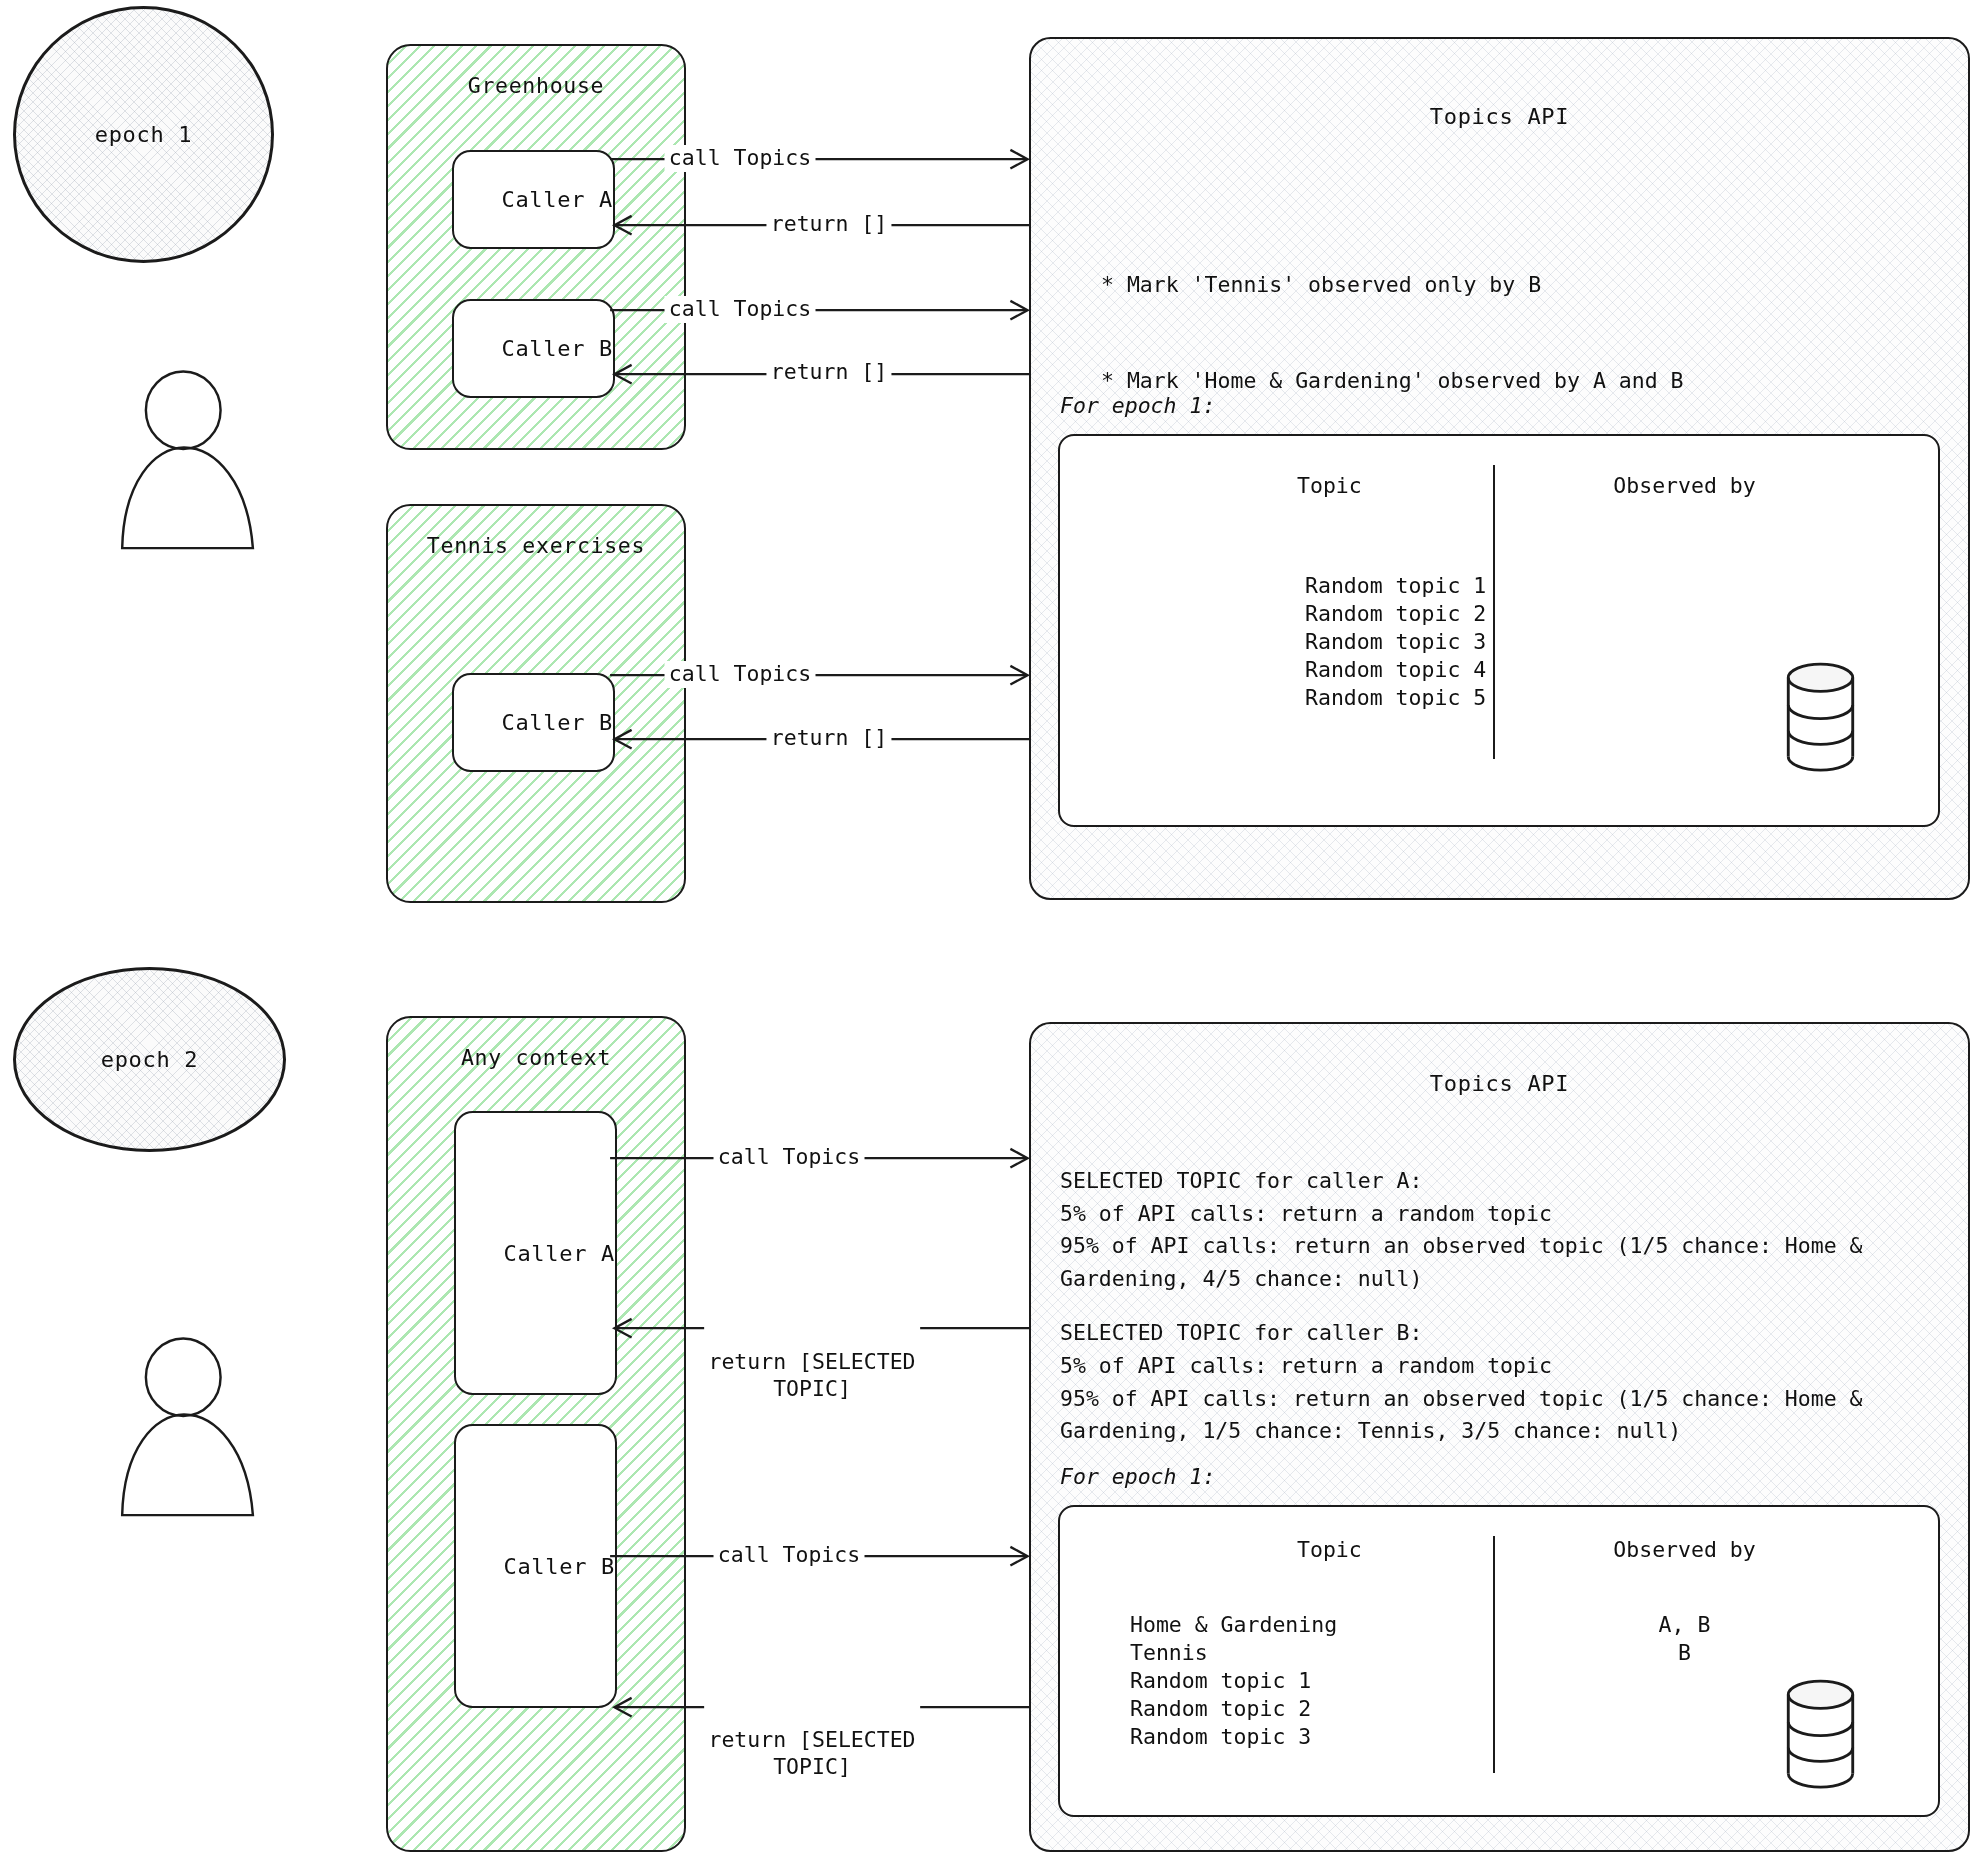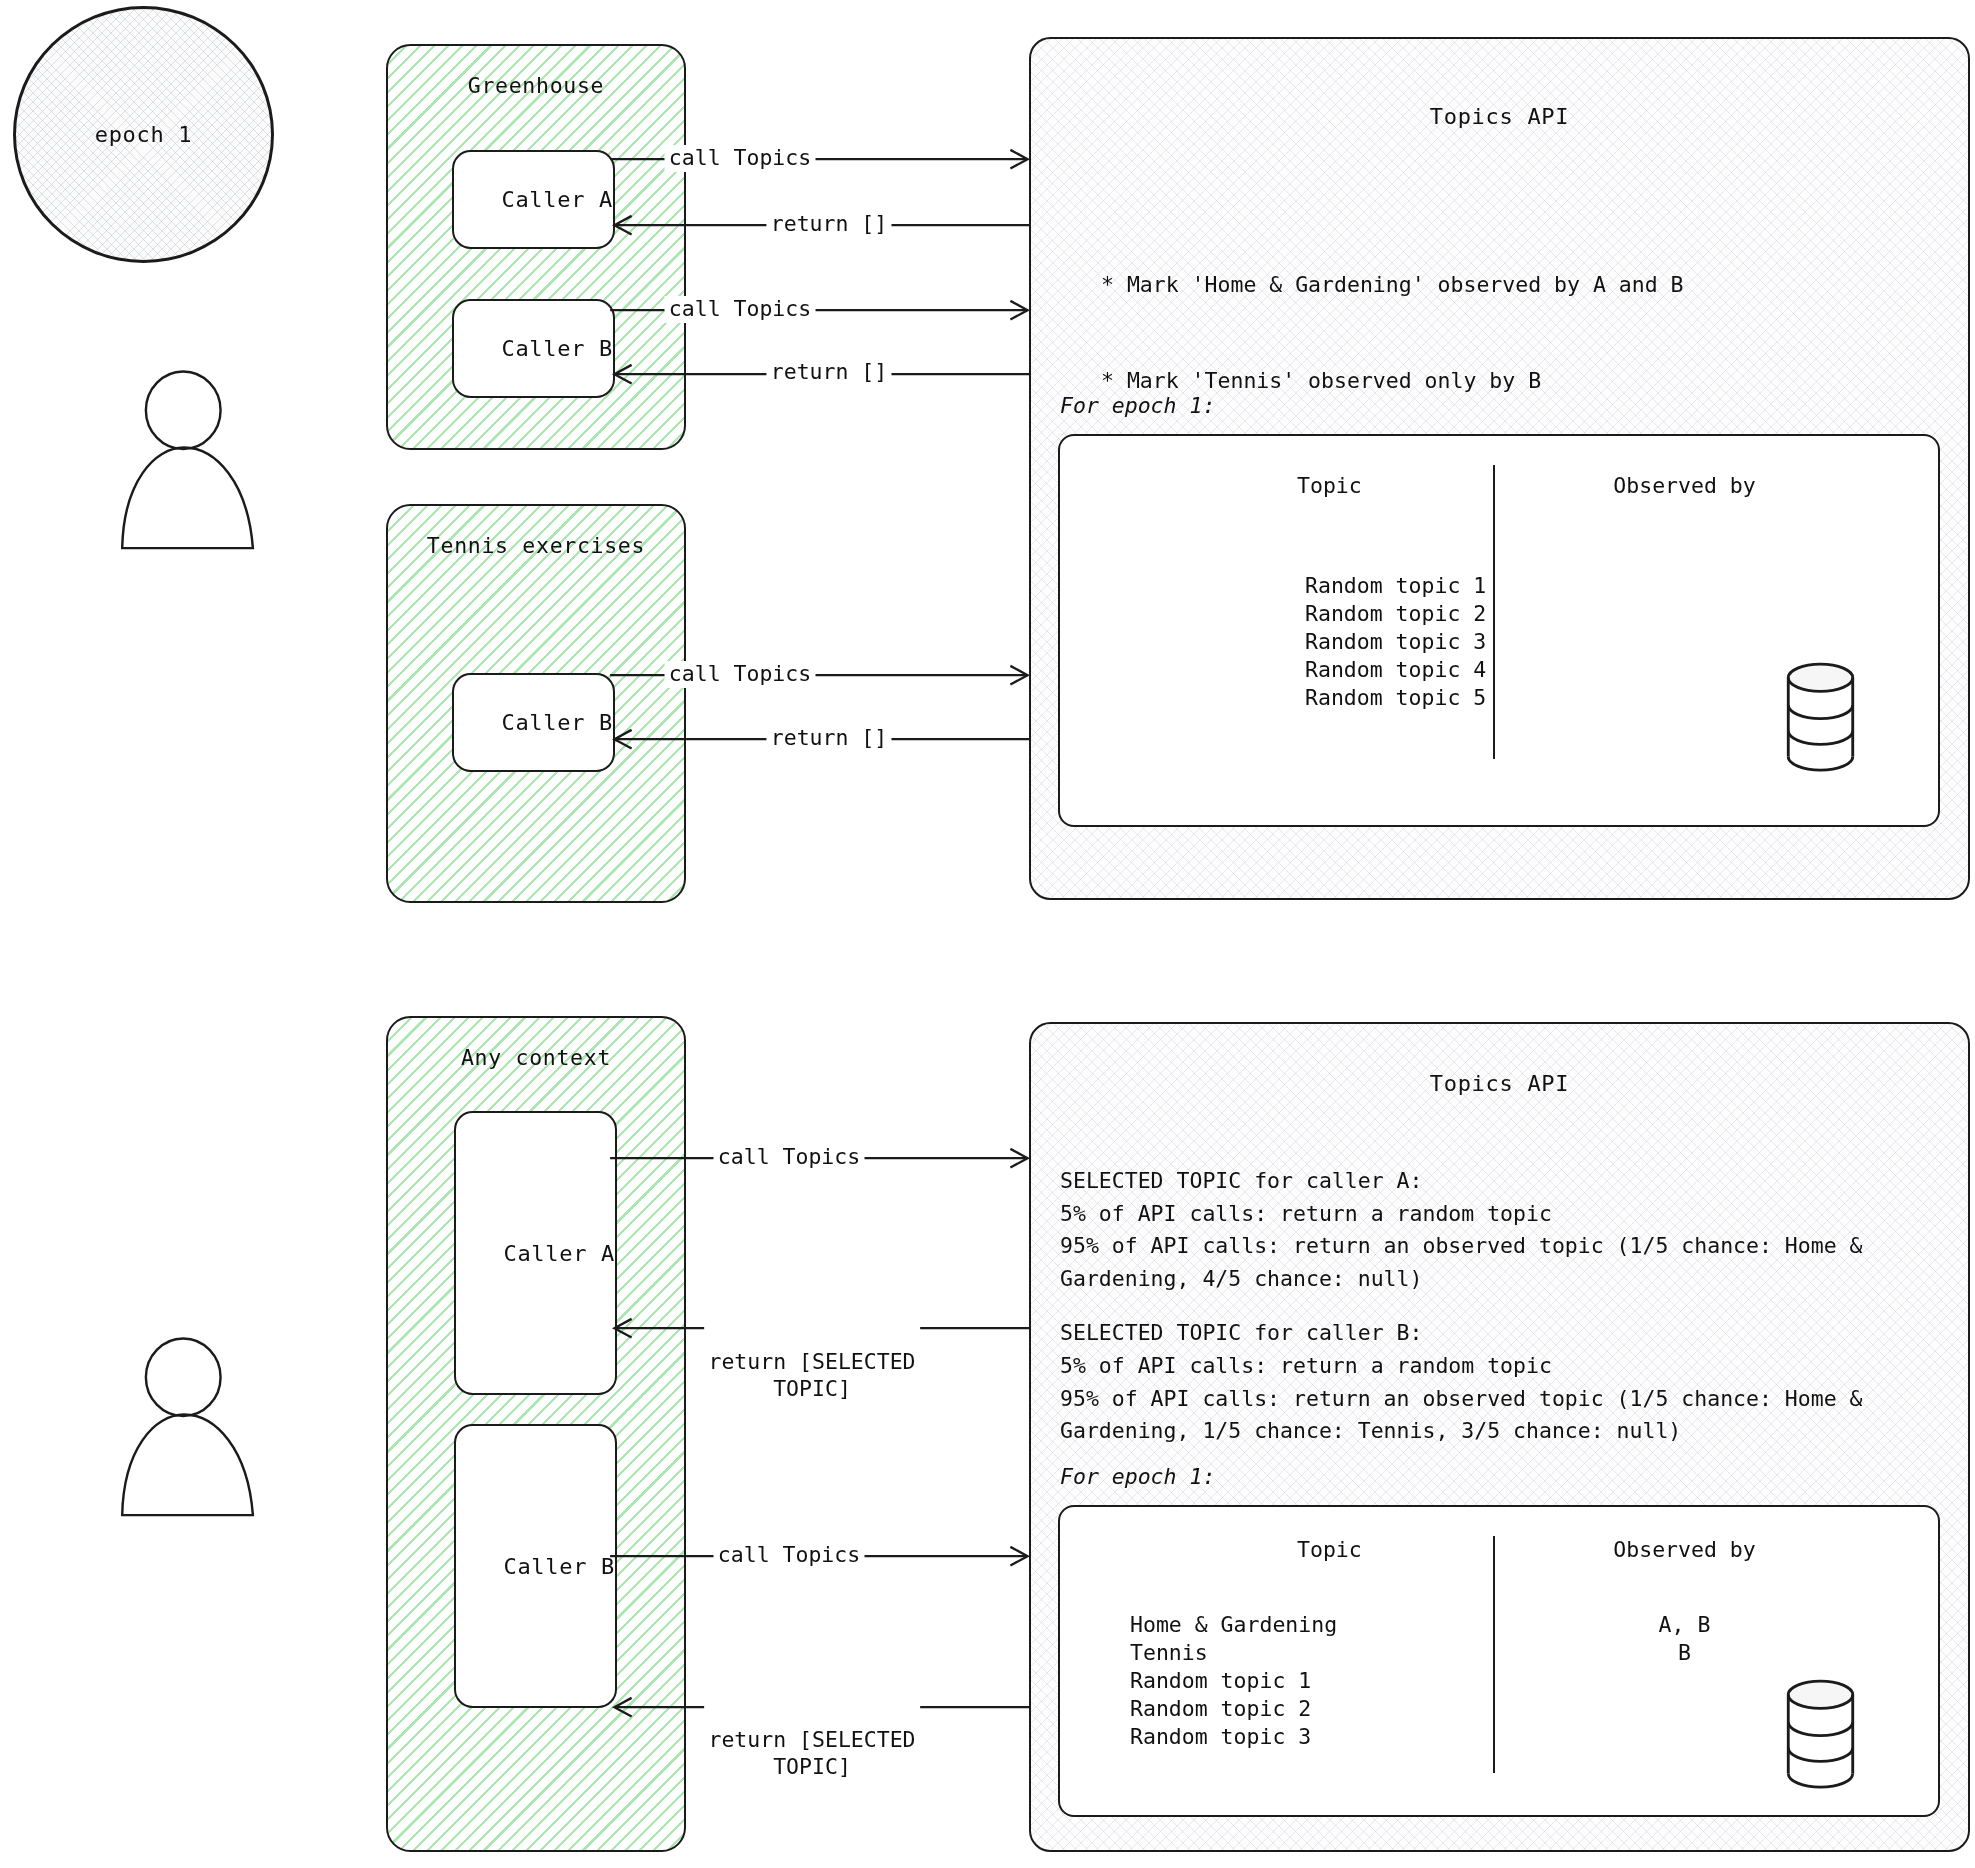--- a/index.html
+++ b/index.html
@@ -176,22 +176,22 @@
     <path class="arrow-line" d="M8 17 L588 17"></path>
     <path class="arrow-head" d="M30 4 L6 17 L30 30"></path>
   </svg>
   <div class="arrow-label abs" style="left:829px;top:725px;transform:translateX(-50%);">return []</div>
 
   <div class="abs api-box" style="left:1029px;top:37px;width:937px;height:859px;">
 
     <div class="api-title" style="top:65px;">Topics API</div>
 
     <div class="api-bullets" style="left:70px;top:165px;">
+      <div>* Mark 'Tennis' observed only by B</div>
       <div>* Mark 'Home &amp; Gardening' observed by A and B</div>
-      <div>* Mark 'Tennis' observed only by B</div>
     </div>
 
     <div class="for-epoch" style="left:29px;top:354px;">For epoch 1:</div>
 
     <div class="table-panel" style="left:27px;top:395px;width:878px;height:389px;">
 
       <div class="col-head topic-col" style="left:237px;top:37px;width:143px;">Topic</div>
       <div class="col-head obs-col" style="left:481px;top:37px;width:287px;">Observed by</div>
 
       <div class="vdiv" style="left:433px;top:29px;height:294px;"></div>
@@ -218,20 +218,23 @@
           <path d="M10 22 L10 132" fill="none" stroke="#1b1b1b" stroke-width="4"></path>
           <path d="M100 22 L100 132" fill="none" stroke="#1b1b1b" stroke-width="4"></path>
           <path d="M10 132 A45 19 0 0 0 100 132" fill="none" stroke="#1b1b1b" stroke-width="4"></path>
           <path d="M10 60 A45 19 0 0 0 100 60" fill="none" stroke="#1b1b1b" stroke-width="4"></path>
           <path d="M10 96 A45 19 0 0 0 100 96" fill="none" stroke="#1b1b1b" stroke-width="4"></path>
         </svg>
       </div>
     </div>
   </div>
 
+  <div class="abs epoch-ellipse" style="left:13px;top:967px;width:267px;height:179px;">
+    <span class="epoch-label">epoch 2</span>
+  </div>
 
   <div class="abs person" style="left:115px;top:1334px;">
     <svg width="158" height="187" viewBox="0 0 220 260">
       <ellipse cx="95" cy="60" rx="52" ry="54" fill="none" stroke="#1b1b1b" stroke-width="3.4"></ellipse>
       <path d="M10 252 C12 160, 55 112, 96 112 C140 112, 185 160, 192 252 Z" fill="none" stroke="#1b1b1b" stroke-width="3.4"></path>
     </svg>
   </div>
 
   <div class="abs ctx-box" style="left:386px;top:1016px;width:296px;height:832px;">
     <div class="ctx-title" style="top:27px;">Any context</div>

